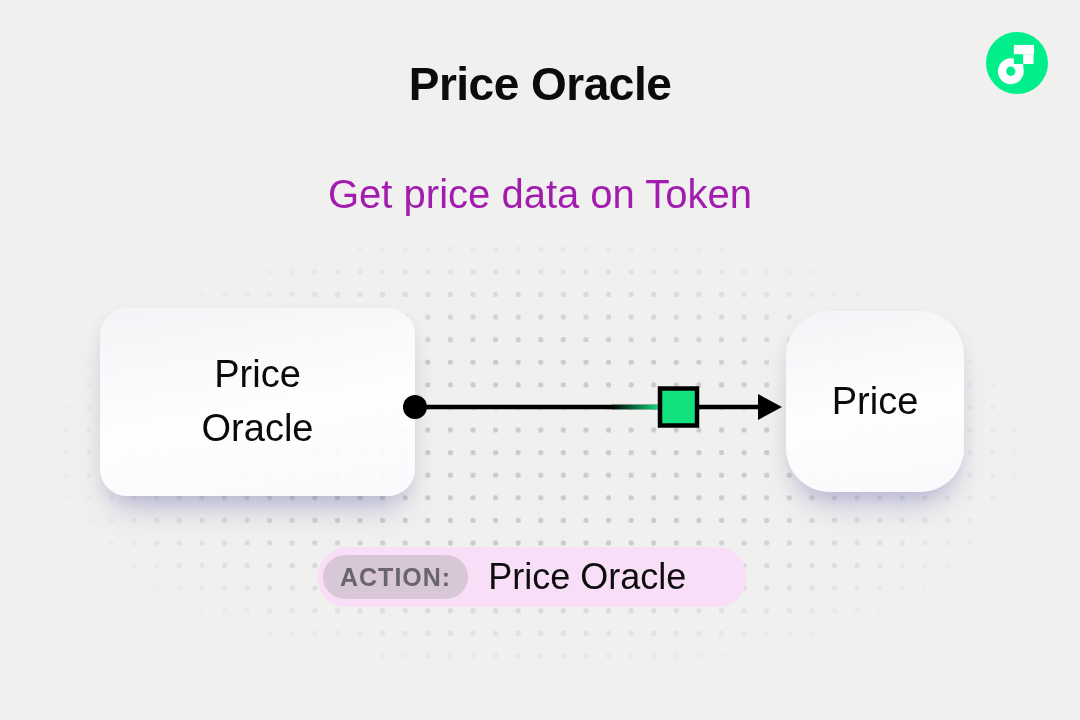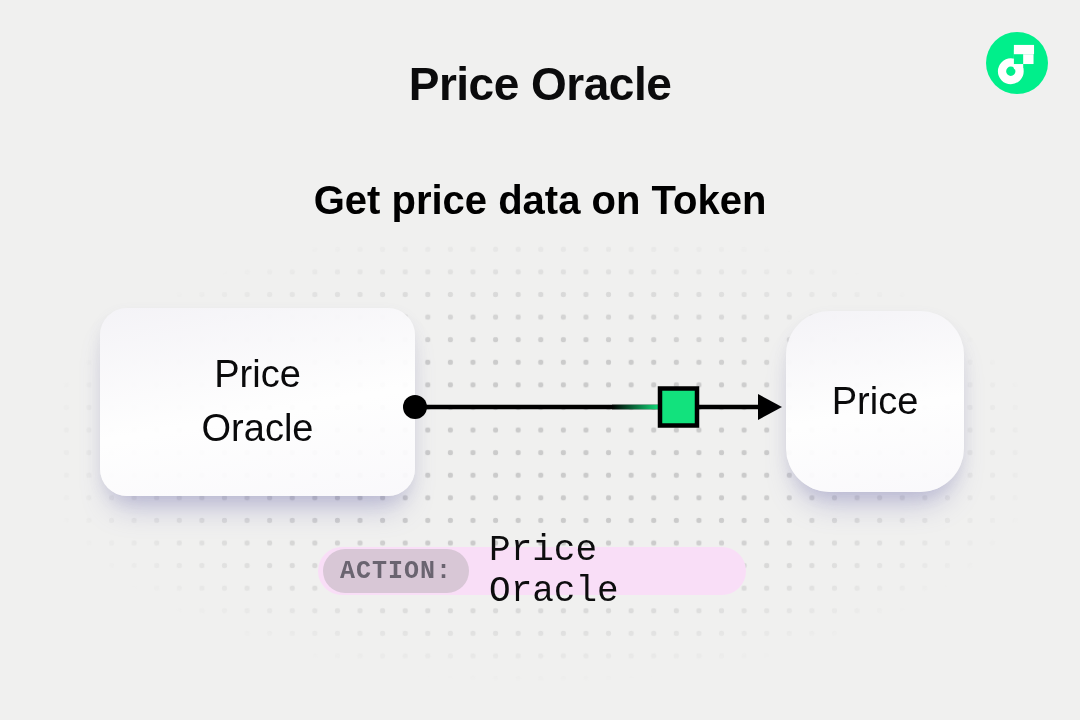--- a/index.html
+++ b/index.html
@@ -21,44 +21,44 @@
     -webkit-mask-image:radial-gradient(ellipse 52% 52% at 50% 48%, #000 45%, rgba(0,0,0,.55) 72%, transparent 100%);
     mask-image:radial-gradient(ellipse 52% 52% at 50% 48%, #000 45%, rgba(0,0,0,.55) 72%, transparent 100%);
   }
 
   .title {
     position:absolute; top:58px; left:0; width:100%;
     text-align:center; font-size:46px; line-height:52px; font-weight:bold;
     letter-spacing:-0.5px;
   }
   .subtitle {
-    position:absolute; top:172px; left:0; width:100%;
-    text-align:center; font-size:40px; line-height:56px; font-weight:bold;
-    color:#000000;
+    position:absolute; top:166px; left:0; width:100%;
+    text-align:center; font-size:40px; line-height:56px; font-weight:normal;
+    color:#a21caf;
   }
 
   .logo { position:absolute; left:986px; top:32px; width:62px; height:62px; }
 
   .node {
     position:absolute;
     display:flex; align-items:center; justify-content:center;
     text-align:center; white-space:pre-line;
     font-size:38px; line-height:1.42; color:#0a0a0b;
     background:linear-gradient(170deg, rgba(244,243,247,.97) 0%, rgba(255,255,255,.94) 55%, rgba(250,249,252,.92) 100%);
     box-shadow:0 22px 30px -12px rgba(103,99,170,.38), 0 6px 14px rgba(110,108,160,.10);
   }
   .node-source { left:100px; top:308px; width:315px; height:188px; border-radius:27px; }
   .node-target { left:786px; top:311px; width:178px; height:181px; border-radius:44px; }
 
   .connector { position:absolute; left:400px; top:383px; width:392px; height:48px; }
 
   .action-badge {
-    position:absolute; left:318px; top:547px; width:428px; height:48px;
+    position:absolute; left:318px; top:547px; width:428px; height:60px;
     background:#f9def7; border-radius:28px;
-    display:flex; align-items:center;font-family:Liberation Mono, monospace;
+    display:flex; align-items:center;
   }
   .action-label {
     margin-left:5px; height:44px; padding:0 17px;
     background:#d8c7d6; border-radius:22px;
     display:flex; align-items:center;
     font-size:25px; font-weight:bold; letter-spacing:1px; color:#6a6470;
   }
   .action-value { margin-left:20px; font-size:36px; color:#0d0d0e; }
 </style>
 </head>

